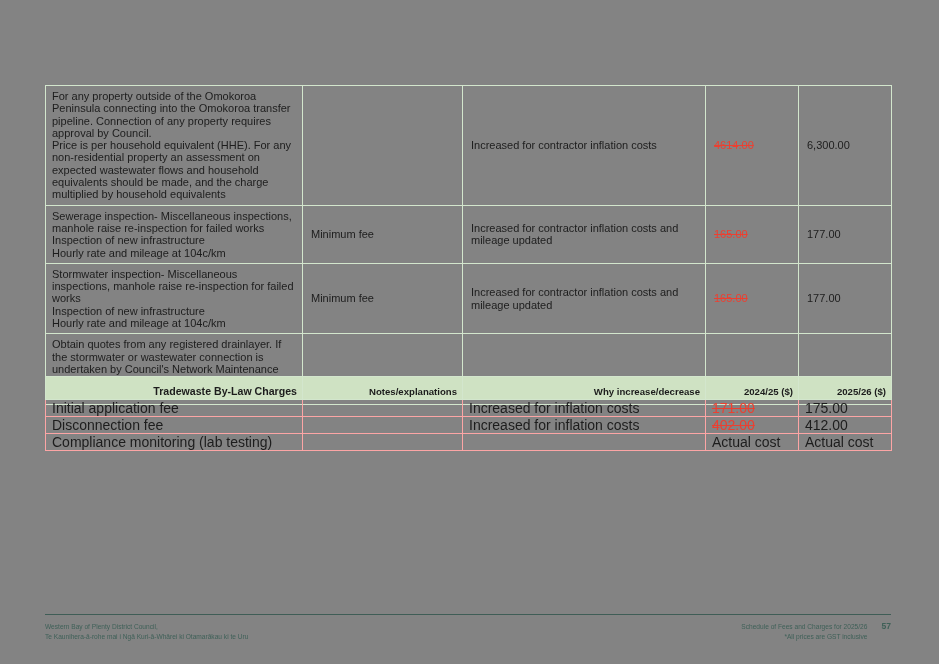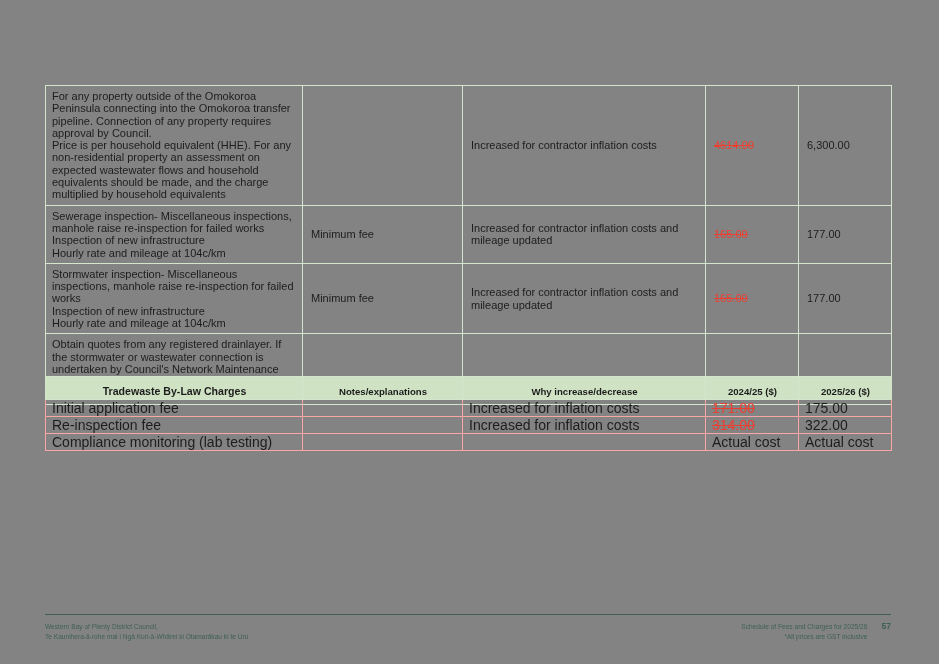--- a/index.html
+++ b/index.html
@@ -55,21 +55,21 @@
   }
 
   
   #table-tradewaste {
     left: 45px; top: 376px;
     width: 846px;
   }
   #table-tradewaste th {
     background: #cfe2c3;
     border: 1px solid #d3e6cd;
-    text-align: center;
+    text-align: right;
     font-size: 9.6px;
     font-weight: bold;
     color: #1c1c1c;
     padding: 6px 5px 0 6px;
     vertical-align: middle;
     height: 23px;
   }
   #table-tradewaste th.first {
     font-size: 10.6px;
   }
@@ -192,25 +192,25 @@
     </thead>
     <tbody>
       <tr>
         <td>Initial application fee</td>
         <td></td>
         <td>Increased for inflation costs</td>
         <td><span class="oldprice">171.00</span></td>
         <td><span class="newprice">175.00</span></td>
       </tr>
       <tr>
-        <td>Re-inspection fee</td>
+        <td>Disconnection fee</td>
         <td></td>
         <td>Increased for inflation costs</td>
-        <td><span class="oldprice">314.00</span></td>
-        <td><span class="newprice">322.00</span></td>
+        <td><span class="oldprice">402.00</span></td>
+        <td><span class="newprice">412.00</span></td>
       </tr>
       <tr>
         <td>Compliance monitoring (lab testing)</td>
         <td></td>
         <td></td>
         <td><span class="newprice">Actual cost</span></td>
         <td><span class="newprice">Actual cost</span></td>
       </tr>
     </tbody>
   </table>

